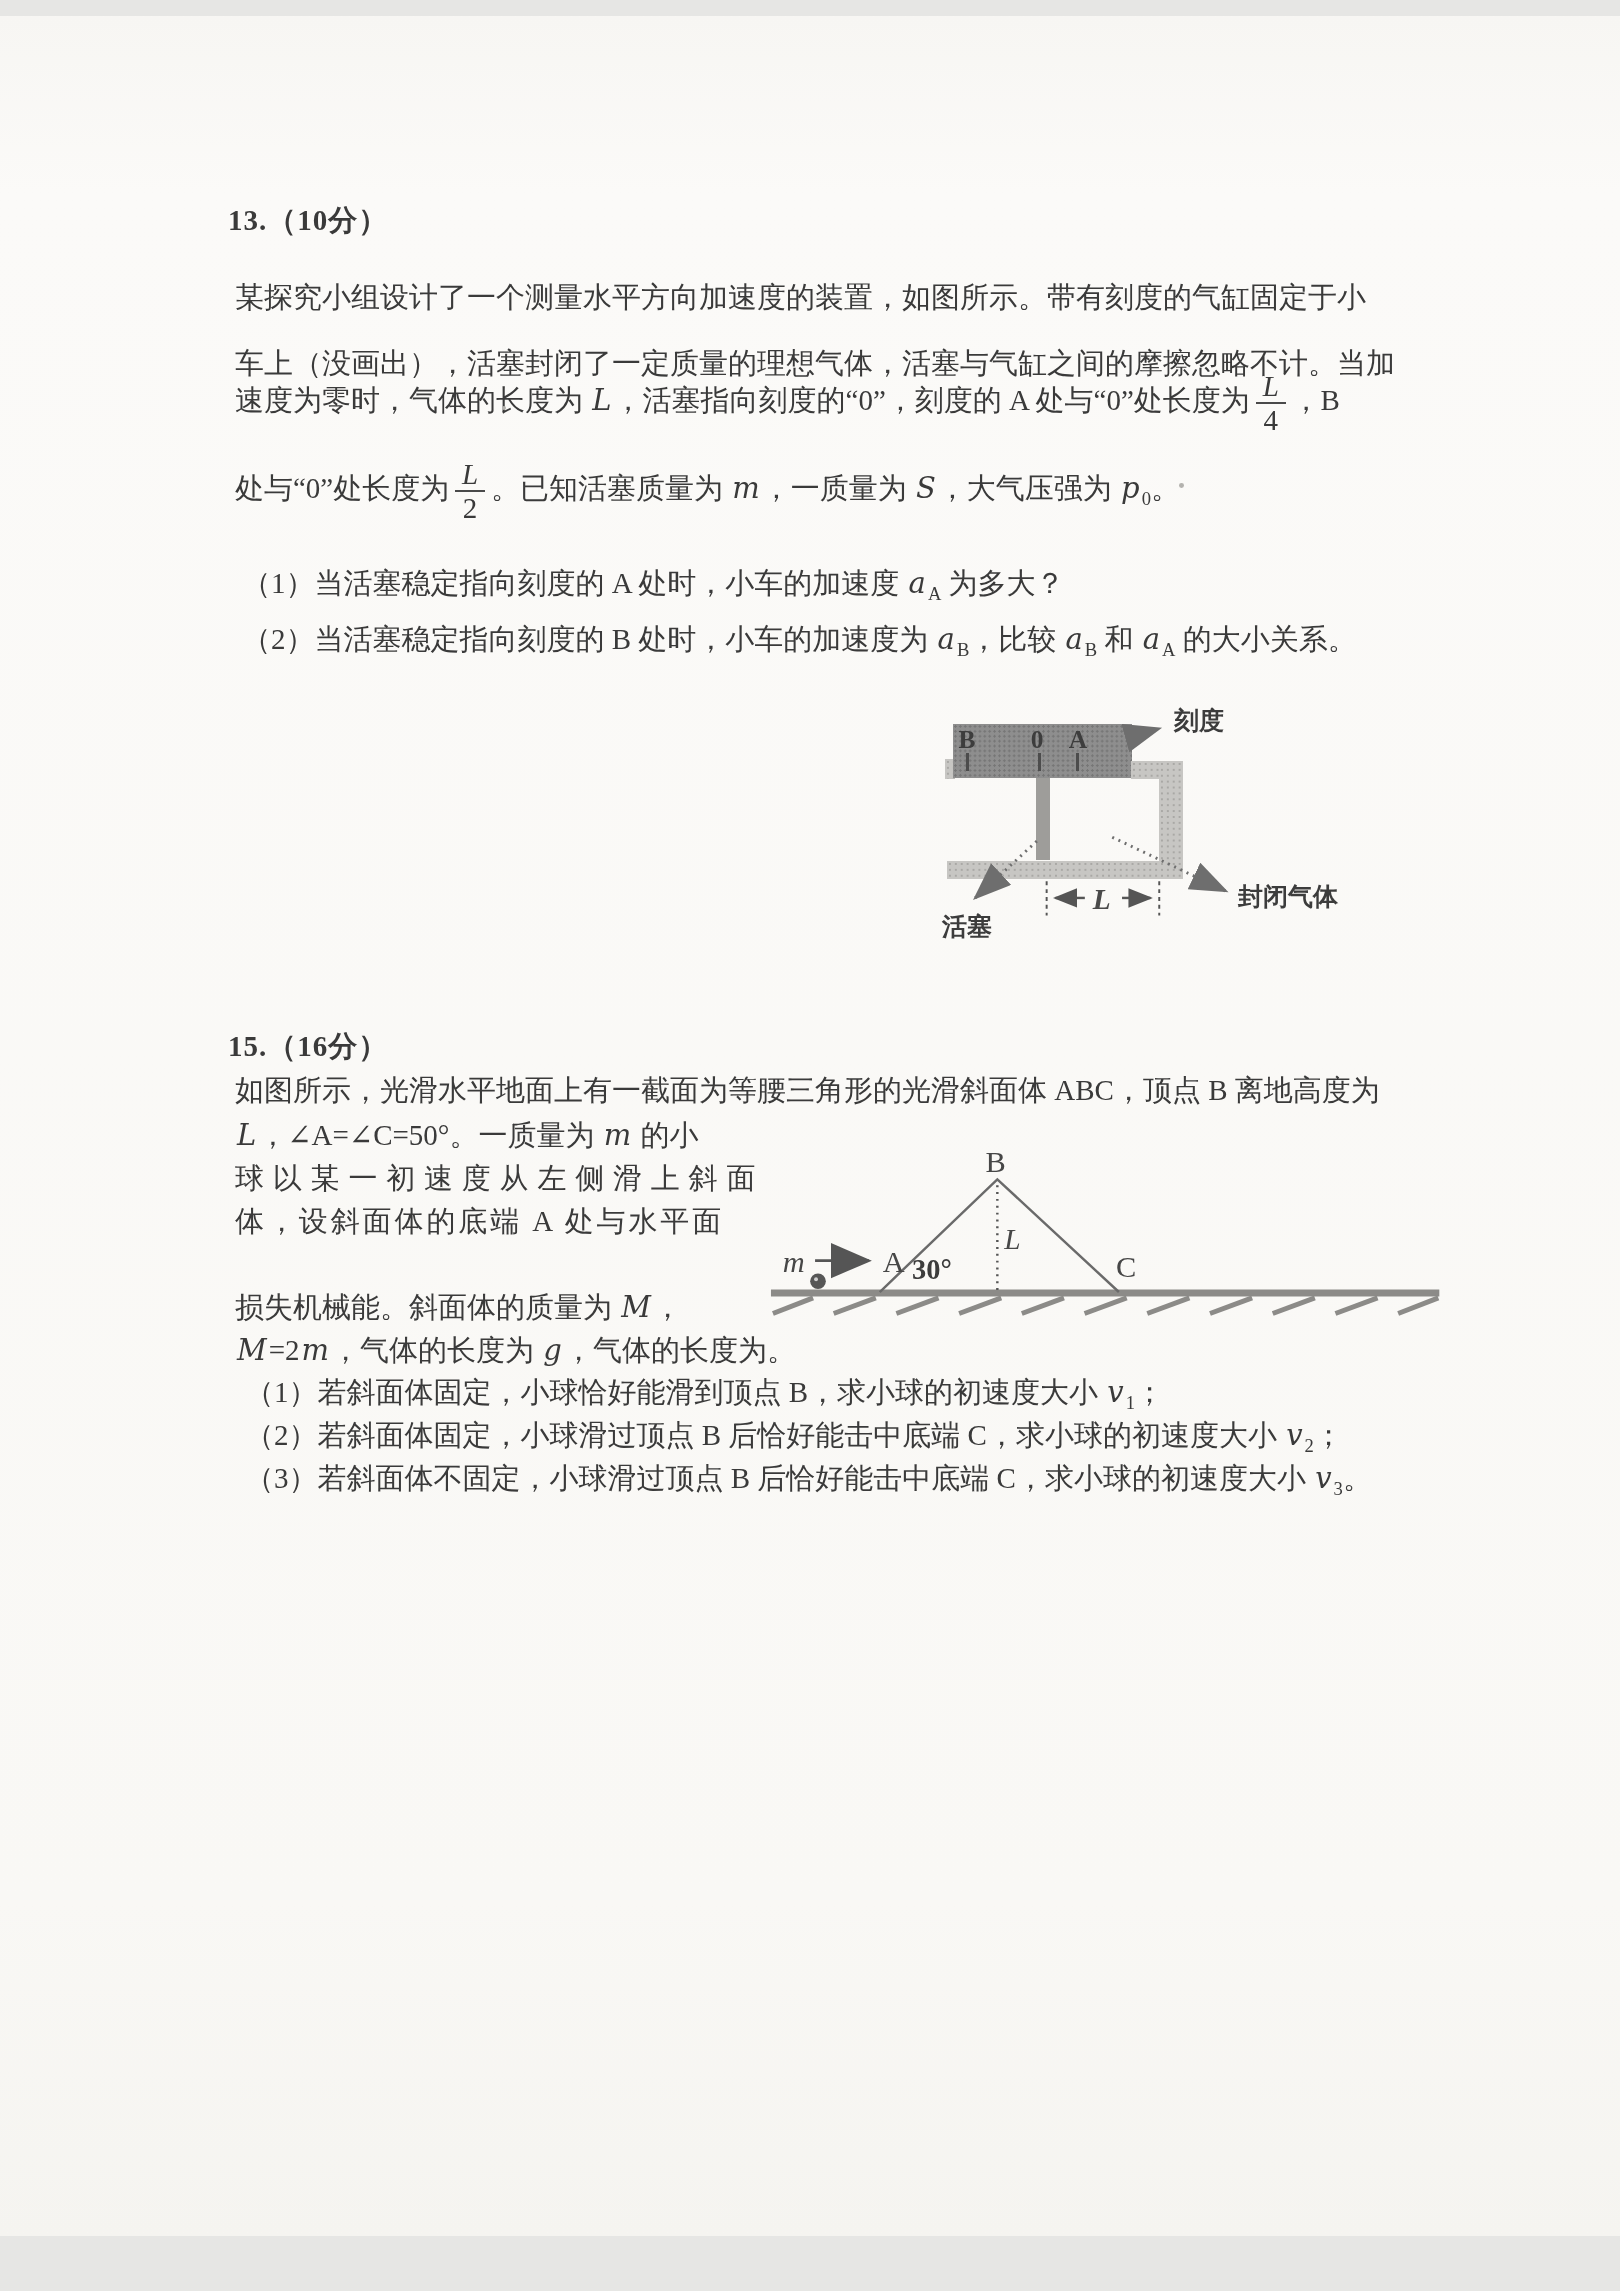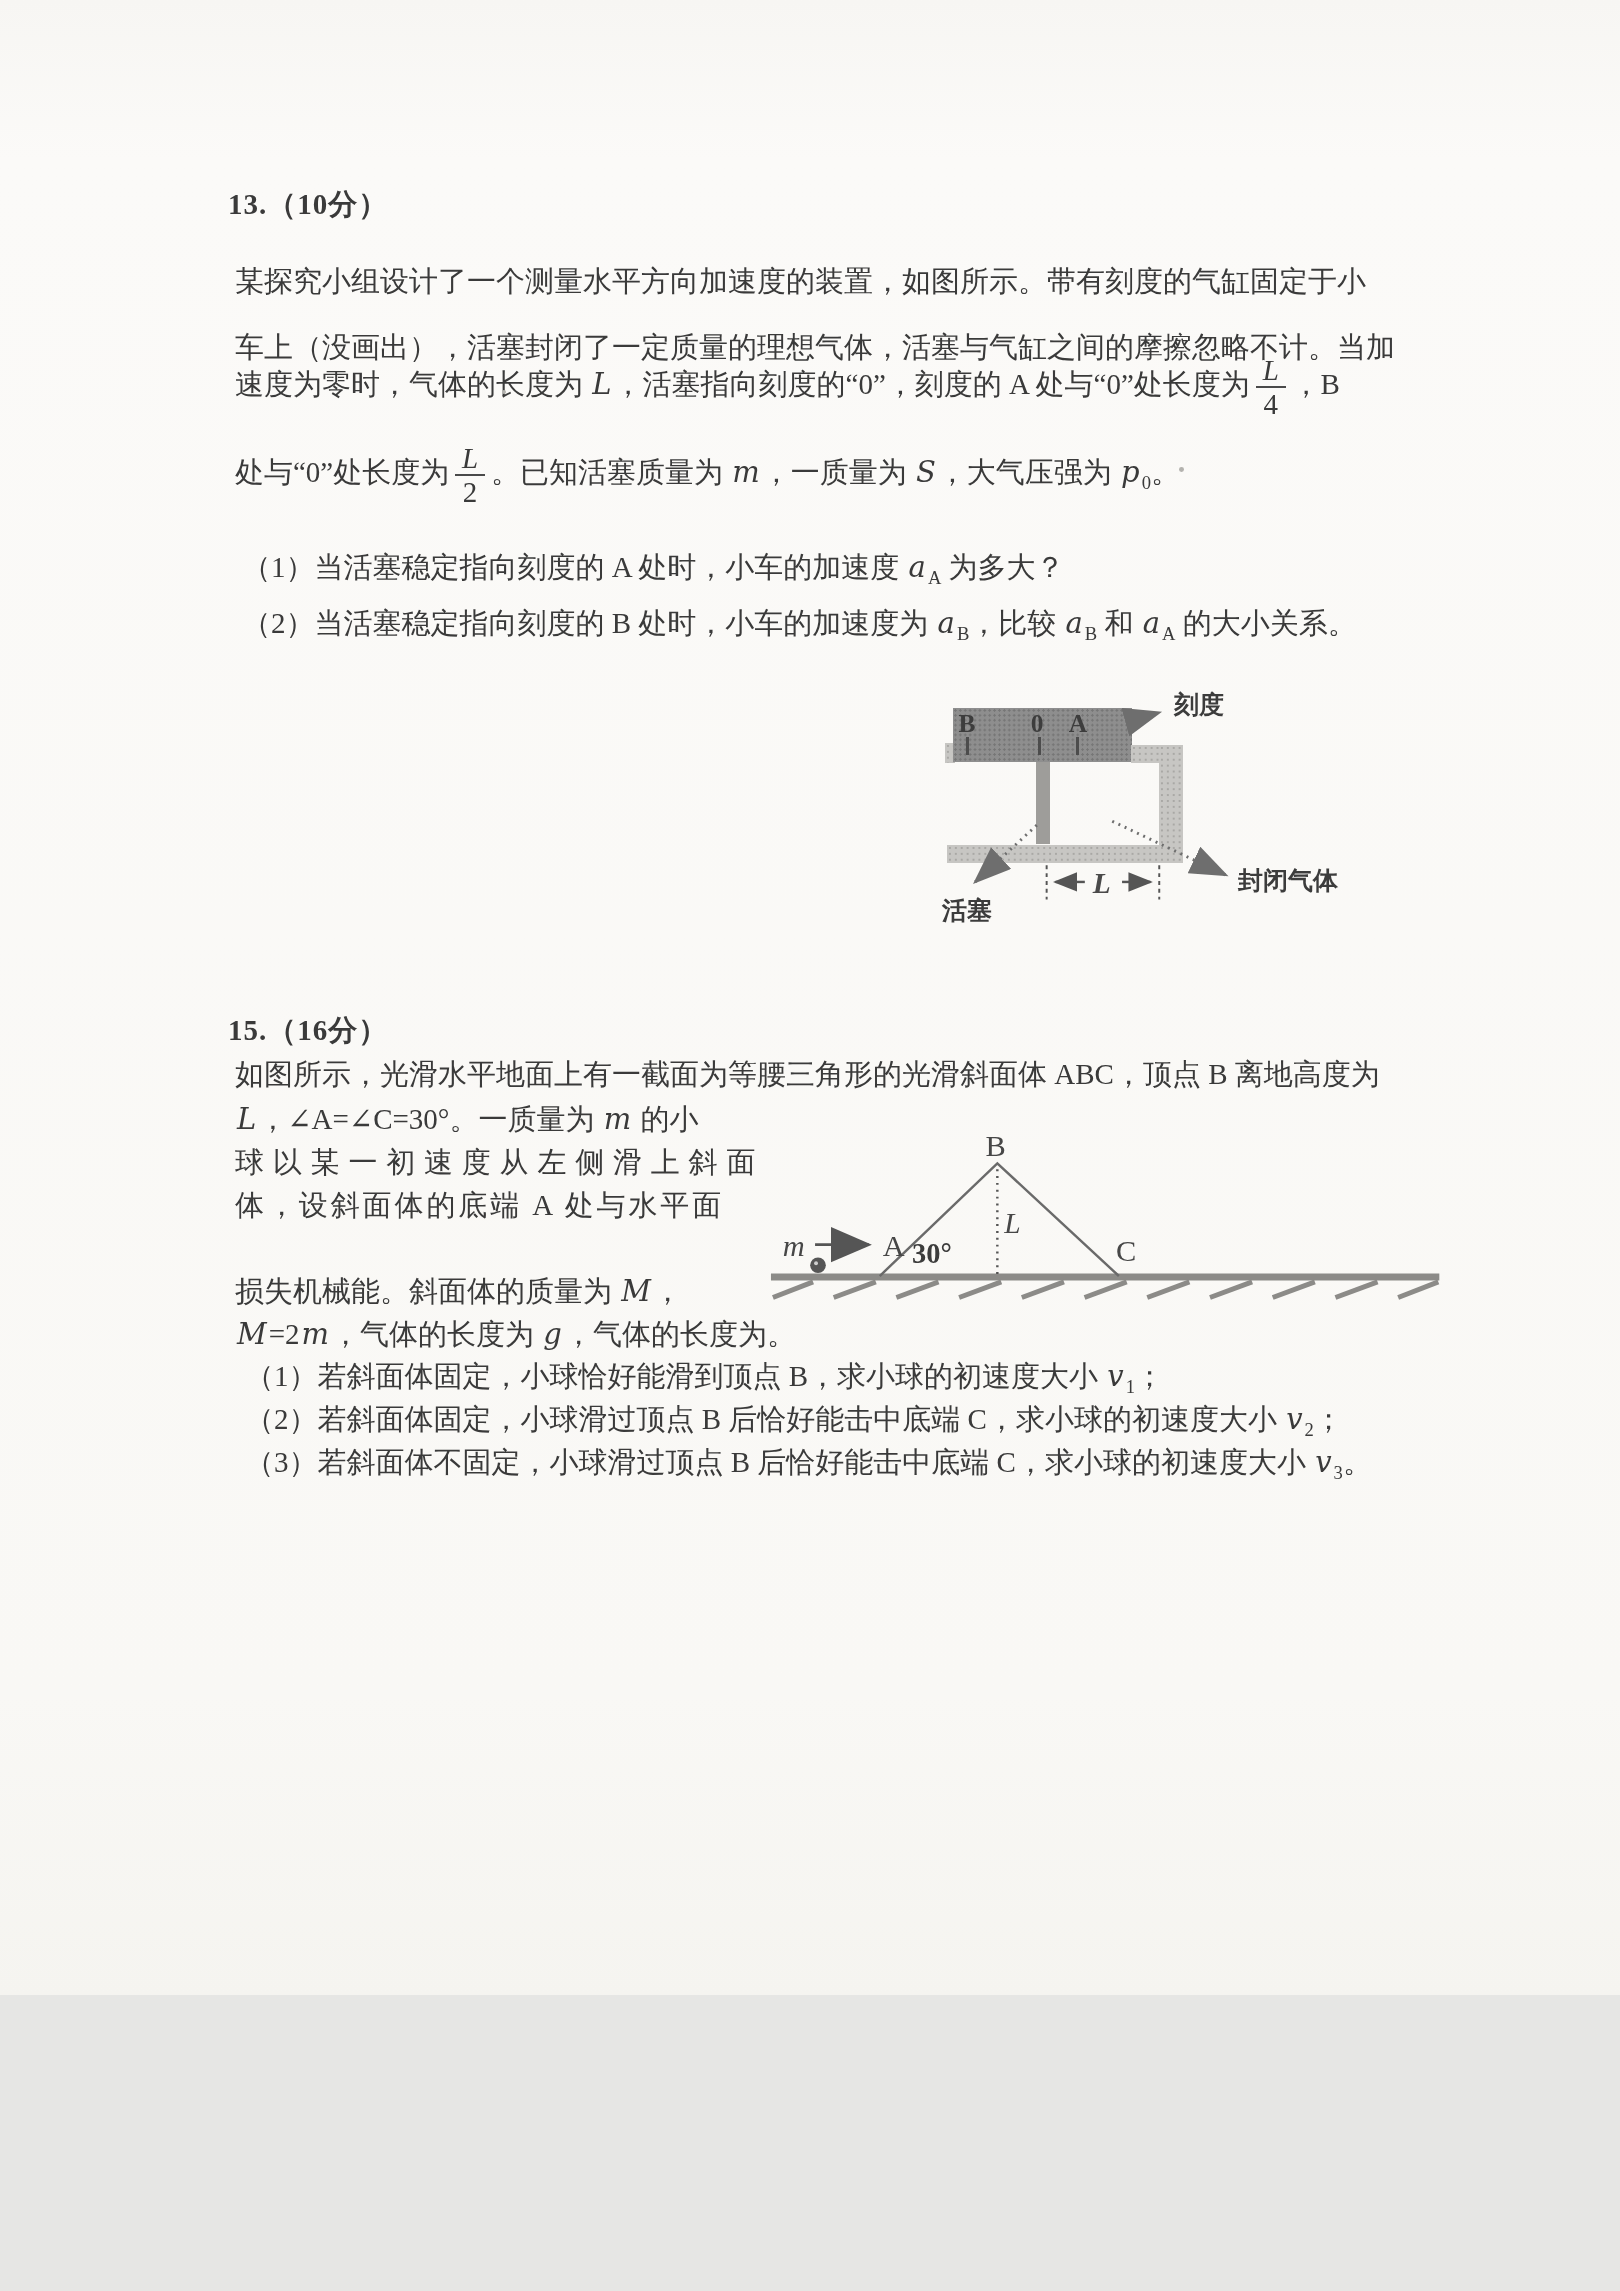--- a/index.html
+++ b/index.html
@@ -1,17 +1,17 @@
 <!DOCTYPE html>
 <html><head>
 <meta charset="utf-8">
 <style>
   html,body{margin:0;padding:0;background:#e6e6e4;}
   .page{
-    position:relative;width:1620px;height:1995px;margin:0 auto;
+    position:relative;width:1620px;height:2220px;margin:16px auto;
     background:linear-gradient(180deg,#f7f6f3 0%,#fbfaf8 8%,#f9f8f5 85%,#f5f4f0 100%);
     font-family:"Liberation Serif","DejaVu Serif",serif;
     color:#3a3a3a;overflow:hidden;
   }
   .tx{position:absolute;font-size:29px;line-height:1.25;white-space:nowrap;}
   .qnum{font-weight:700;letter-spacing:1px;}
   .v{font-style:italic;font-family:"DejaVu Serif","Liberation Serif",serif;padding:0 2px;}
   sub{font-size:18.6px;}
   .frac{display:inline-block;vertical-align:middle;text-align:center;margin:0 5.9px;line-height:1.05;}
   .frac .fn{display:block;font-style:italic;border-bottom:2px solid #4a4a4a;padding:0 6.9px 1px;}
@@ -96,21 +96,21 @@
     <div class="figlabel" style="left:302px;top:188px">封闭气体</div>
   </div>
 
   <div class="speck" style="left:1179px;top:467px;width:4.9px;height:4.9px"></div>
   <div class="speck" style="left:502px;top:390px;width:3.9px;height:3.9px"></div>
 
   <div class="tx qnum" style="left:228px;top:1012px">15.（16分）</div>
   <div class="tx" style="left:235px;top:1056px">如图所示，光滑水平地面上有一截面为等腰三角形的光滑斜面体 ABC，顶点 B 离地高度为</div>
 
   <div class="tx" style="left:235px;top:1101px">
-    <span class="v">L</span><span>，∠A=∠C=30°。一质量为 </span><span class="v">m</span><span> 的小</span>
+    <span class="v">L</span><span>，∠A=∠C=50°。一质量为 </span><span class="v">m</span><span> 的小</span>
   </div>
   <div class="tx ls9" style="left:235px;top:1144px">球以某一初速度从左侧滑上斜面</div>
   <div class="tx ls3" style="left:235px;top:1187px">体，设斜面体的底端 A 处与水平面</div>
   <div class="tx" style="left:235px;top:1273px">
     <span>损失机械能。斜面体的质量为 </span><span class="v">M</span><span>，</span>
   </div>
   <div class="tx" style="left:235px;top:1316px">
     <span class="v">M</span><span>=2</span><span class="v">m</span><span>，气体的长度为 </span><span class="v">g</span><span>，气体的长度为。</span>
   </div>
 

